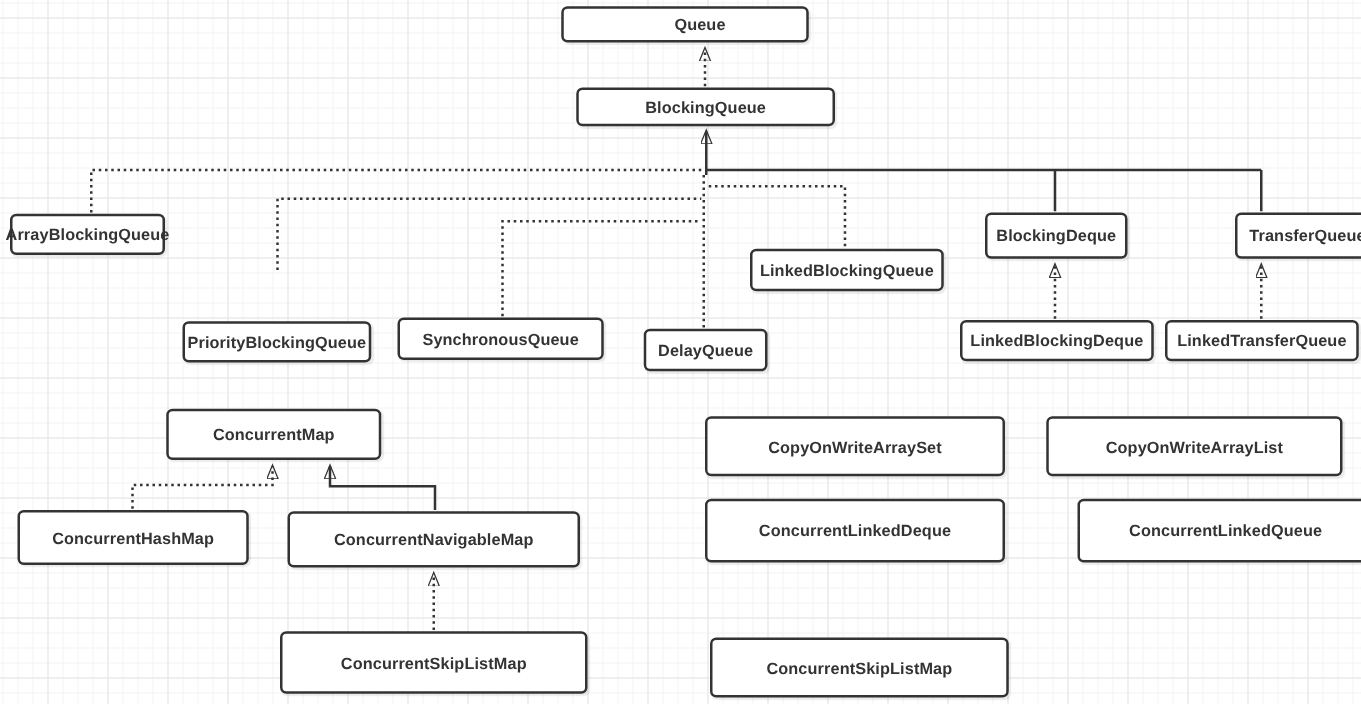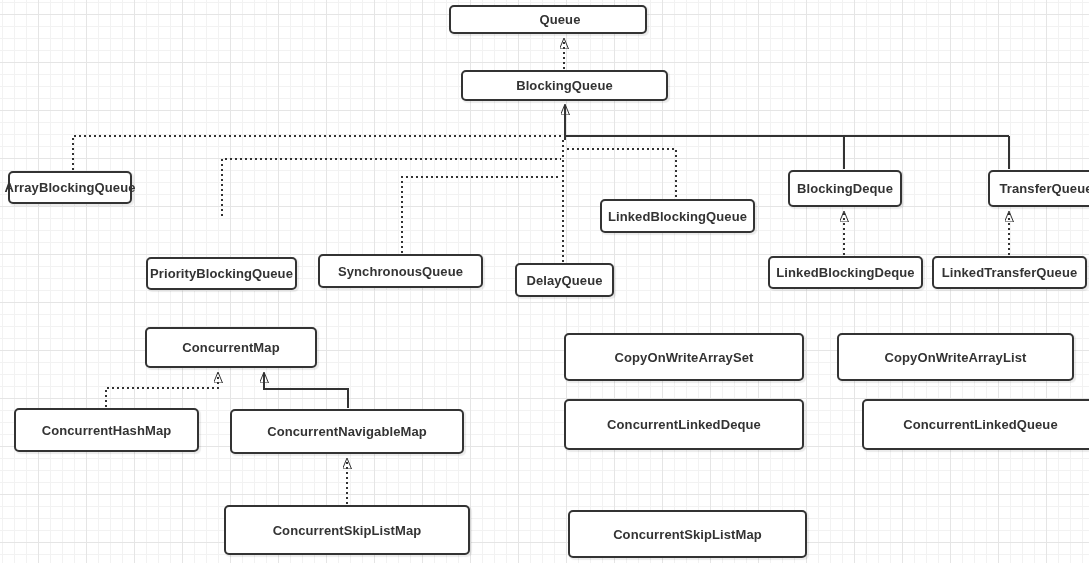--- a/index.html
+++ b/index.html
@@ -87,21 +87,21 @@
   <div class="node" style="left:8px;   top:171px; width:124px; height:33px;">ArrayBlockingQueue</div>
   <div class="node" style="left:146px; top:217px; width:151px; height:33px;margin-top:40px;">PriorityBlockingQueue</div>
   <div class="node" style="left:318px; top:254px; width:165px; height:34px;">SynchronousQueue</div>
   <div class="node" style="left:600px; top:199px; width:155px; height:34px;">LinkedBlockingQueue</div>
   <div class="node" style="left:515px; top:263px; width:99px;  height:34px;">DelayQueue</div>
   <div class="node" style="left:788px; top:170px; width:114px; height:37px;">BlockingDeque</div>
   <div class="node" style="left:951px; top:170px; width:116px; height:37px;margin-left:37px;">TransferQueue</div>
   <div class="node" style="left:768px; top:256px; width:155px; height:33px;">LinkedBlockingDeque</div>
   <div class="node" style="left:932px; top:256px; width:155px; height:33px;text-align:right;">LinkedTransferQueue</div>
 
-  <div class="node" style="left:133px; top:327px; width:172px; height:41px;margin-left:12px;">ConcurrentMap</div>
+  <div class="node" style="left:133px; top:327px; width:172px; height:41px;">ConcurrentMap</div>
   <div class="node" style="left:14px;  top:408px; width:185px; height:44px;">ConcurrentHashMap</div>
   <div class="node" style="left:230px; top:409px; width:234px; height:45px;">ConcurrentNavigableMap</div>
   <div class="node" style="left:224px; top:505px; width:246px; height:50px;">ConcurrentSkipListMap</div>
 
   <div class="node" style="left:564px; top:333px; width:240px; height:48px;">CopyOnWriteArraySet</div>
   <div class="node" style="left:837px; top:333px; width:237px; height:48px;">CopyOnWriteArrayList</div>
   <div class="node" style="left:564px; top:399px; width:240px; height:51px;">ConcurrentLinkedDeque</div>
   <div class="node" style="left:862px; top:399px; width:237px; height:51px;text-align:center;">ConcurrentLinkedQueue</div>
   <div class="node" style="left:568px; top:510px; width:239px; height:48px;">ConcurrentSkipListMap</div>
 

